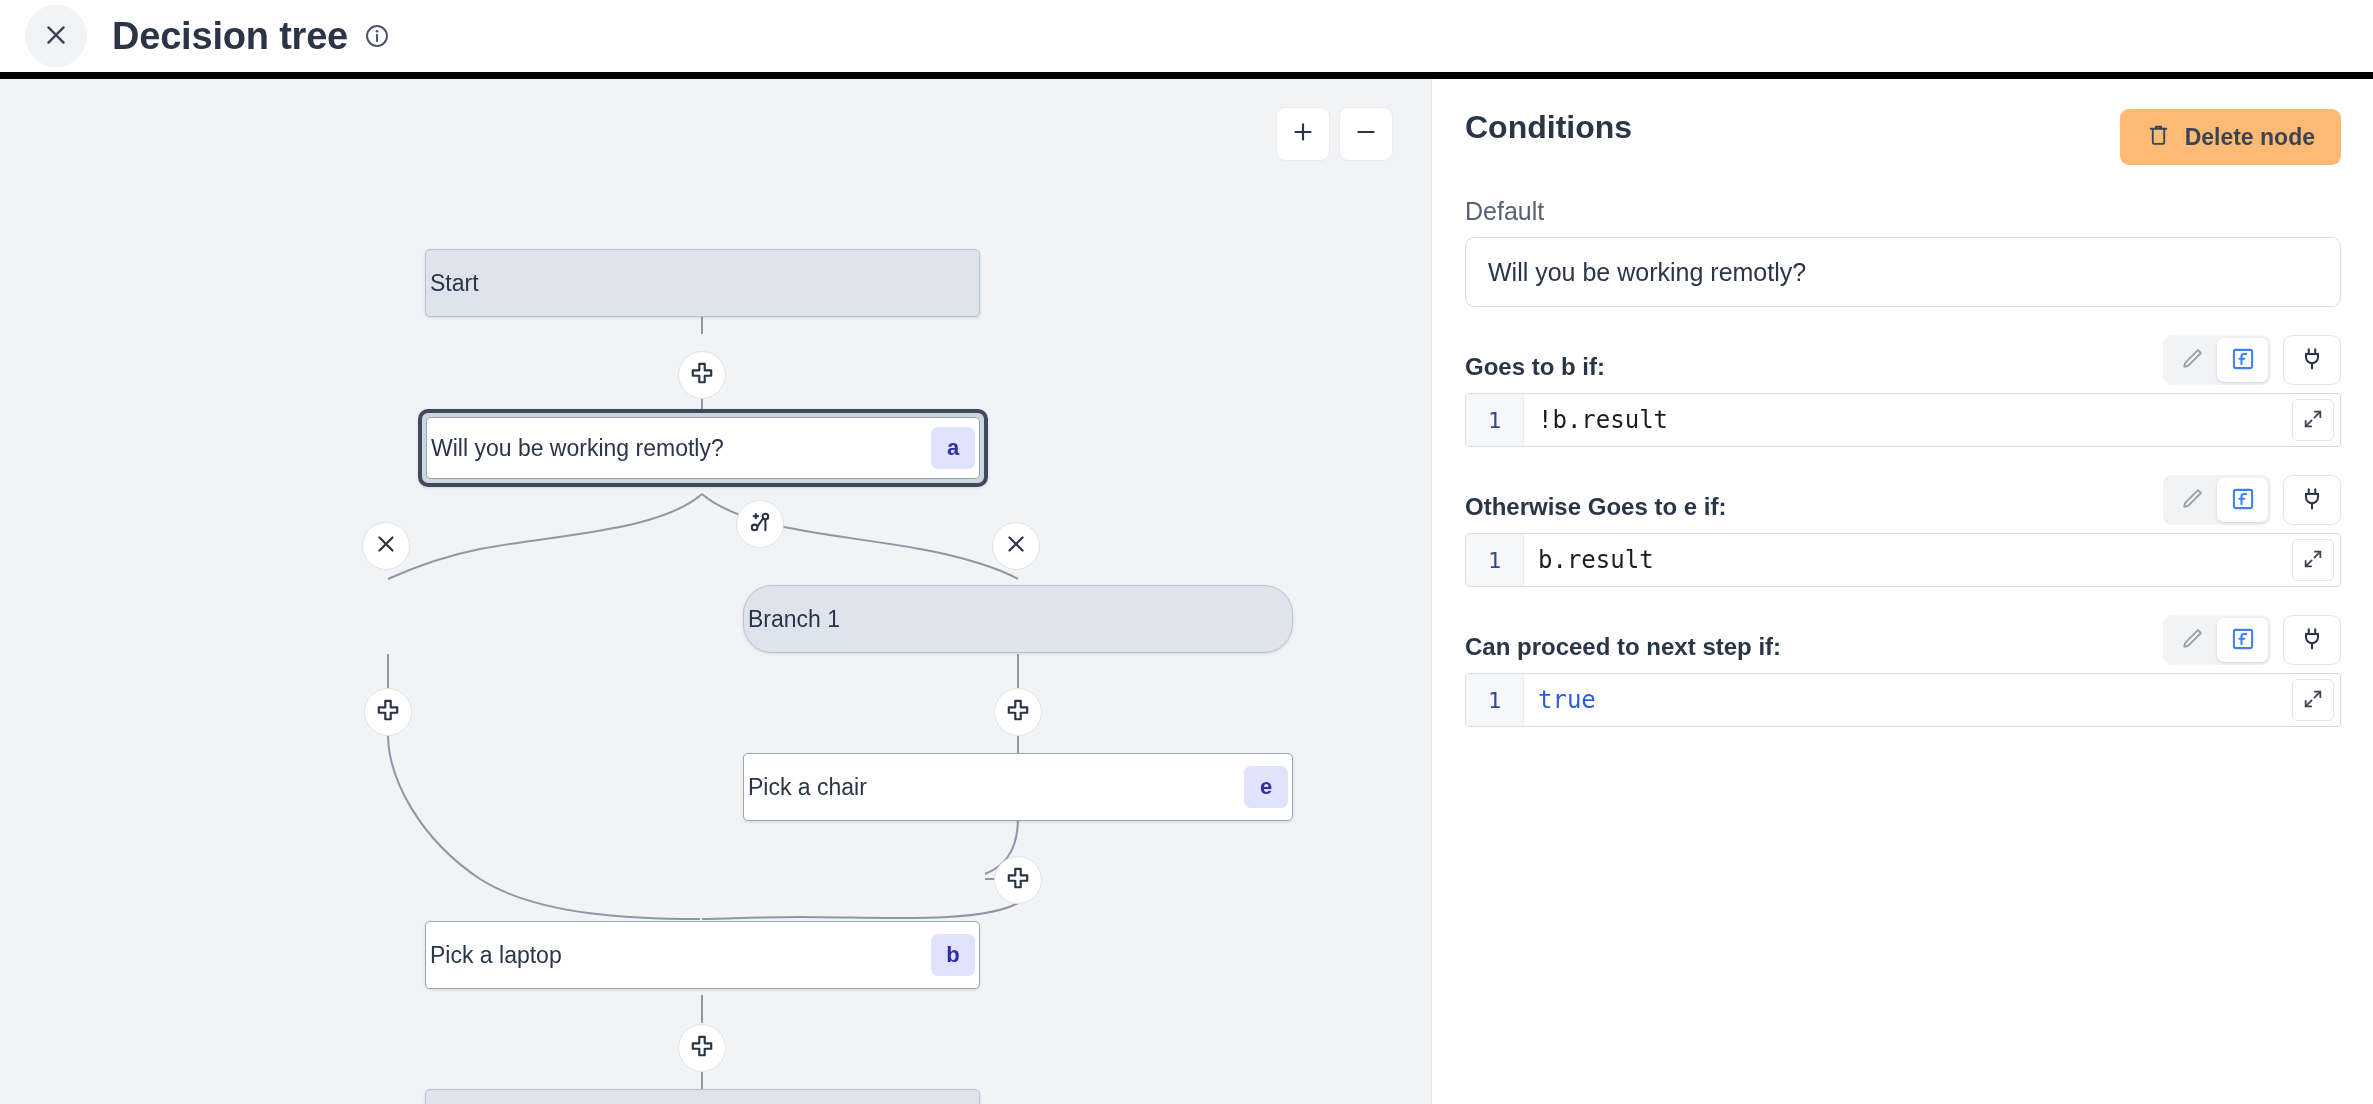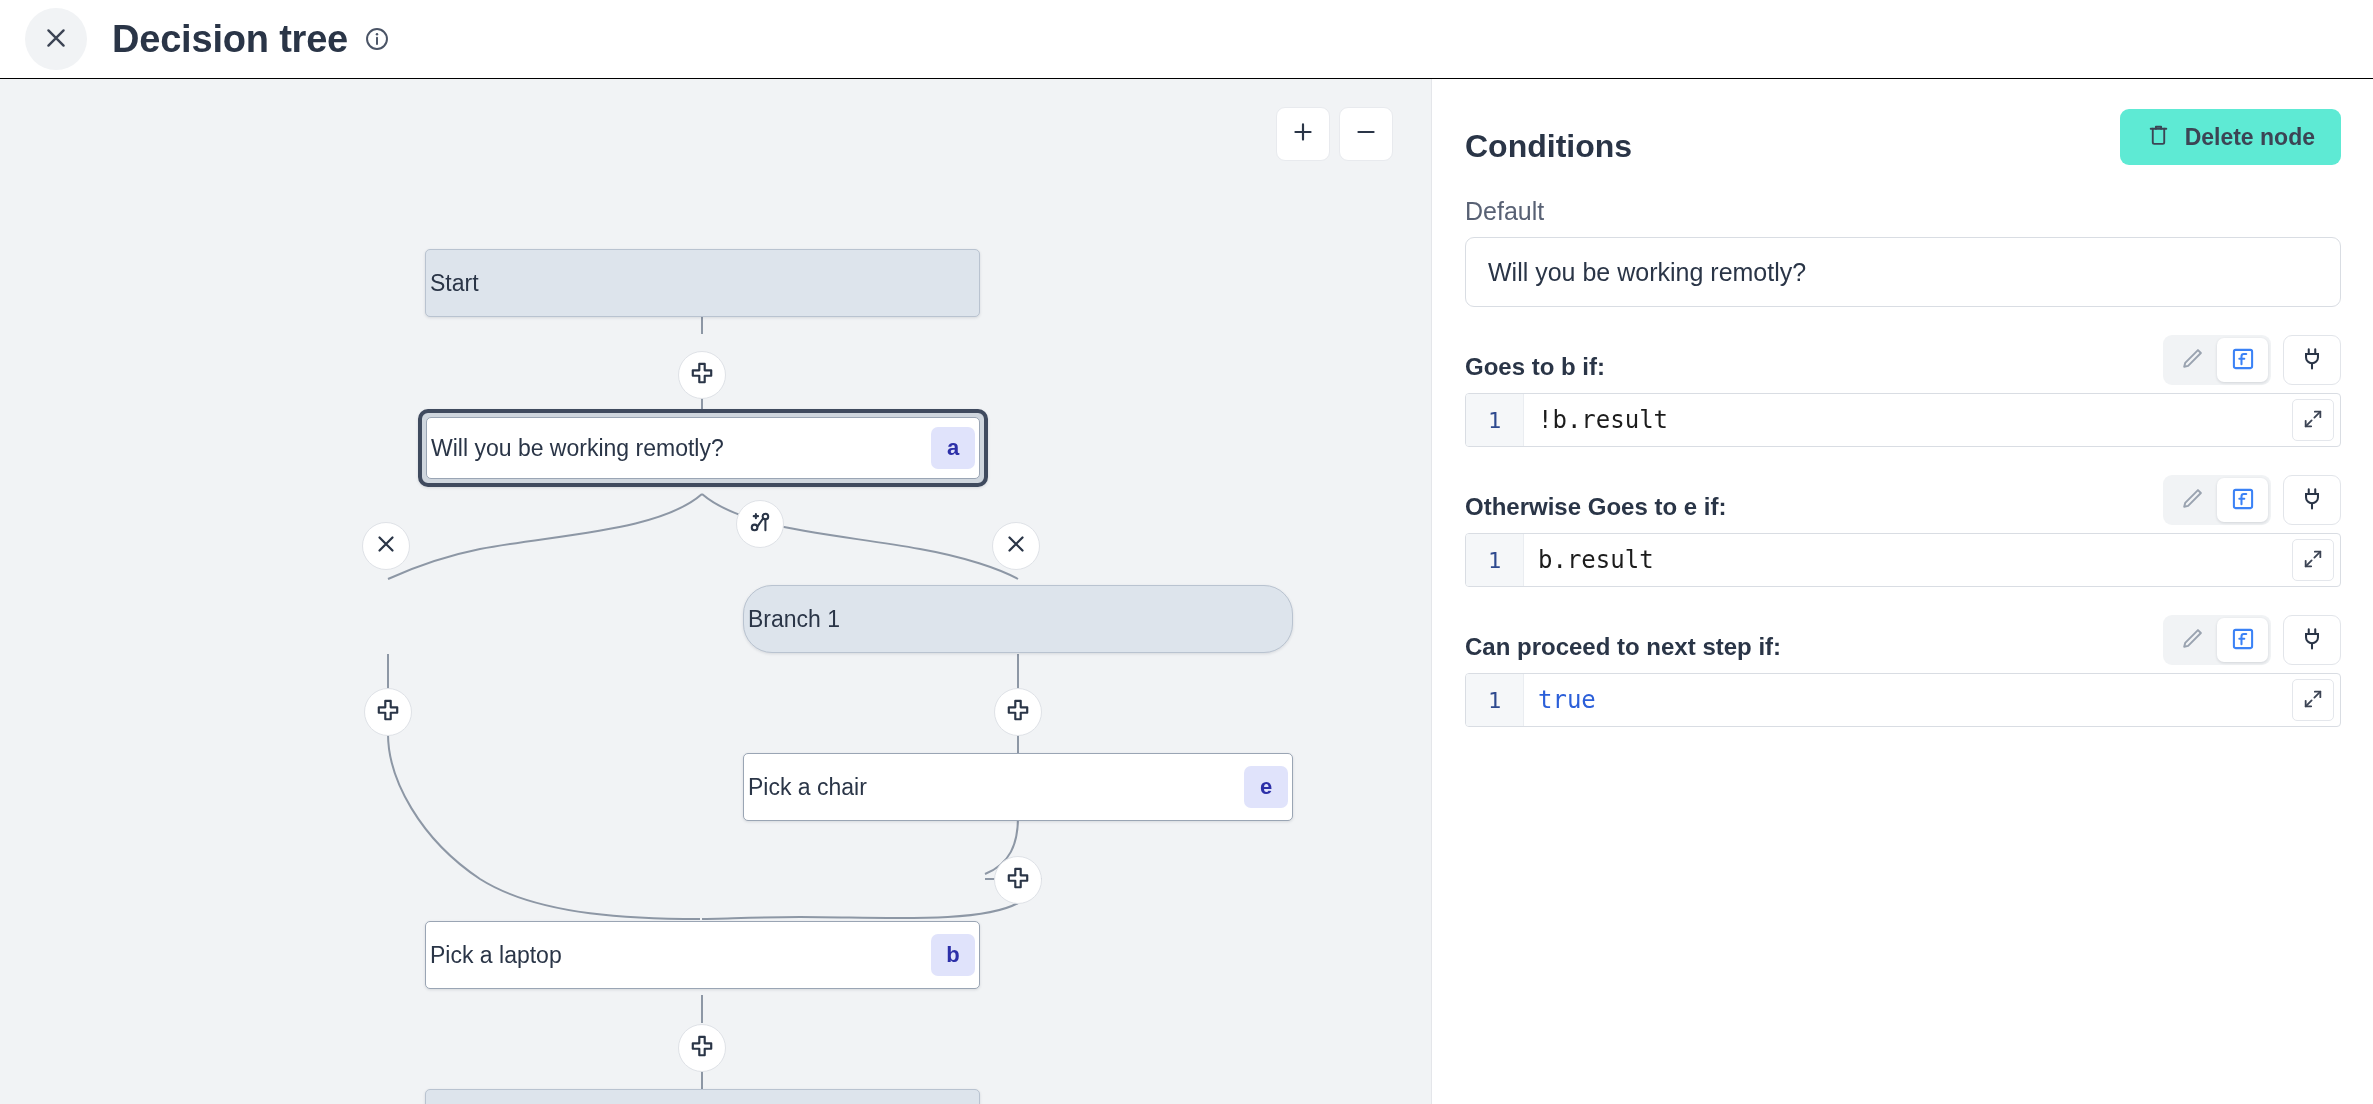--- a/index.html
+++ b/index.html
@@ -7,21 +7,21 @@
     width: 2373px; height: 1104px;
     font-family: "Liberation Sans", sans-serif;
     background: #ffffff;
     overflow: hidden;
   }
 
   
   .topbar {
     position: absolute; left: 0; top: 0; width: 2373px; height: 79px;
     background: #ffffff;
-    border-bottom: 1px solid #000000;
+    border-bottom: 7px solid #000000;
     display: flex; align-items: center;
   }
   .close-btn {
     margin-left: 25px;
     width: 62px; height: 62px; border-radius: 50%;
     background: #f1f3f5;
     display: flex; align-items: center; justify-content: center;
     cursor: pointer; border: none;
   }
   .close-btn svg { width: 26px; height: 26px; }
@@ -103,28 +103,28 @@
   .handle svg { width: 26px; height: 26px; }
 
   
   .panel {
     position: absolute; left: 1433px; top: 0;
     width: 940px; height: 1025px;
     background: #ffffff;
     padding: 30px 32px 0 32px;
   }
   .panel-head {
-    display: flex; align-items: flex-end; justify-content: space-between;
+    display: flex; align-items: flex-start; justify-content: space-between;
     margin-bottom: 32px;
   }
   .panel-title { font-size: 32px; font-weight: bold; color: #2a3547; }
   .delete-btn {
     display: flex; align-items: center; gap: 14px;
     height: 56px; padding: 0 26px;
-    border-radius: 9px; background: #5eead4; border: none;
+    border-radius: 9px; background: #fdba74; border: none;
     font-size: 23px; font-weight: bold; color: #3c4454;
     font-family: "Liberation Sans", sans-serif;
     cursor: pointer;
   }
   .delete-btn svg { width: 25px; height: 25px; }
 
   .field-label {
     font-size: 25px; color: #586174; margin-bottom: 11px;
   }
   .summary-input {

